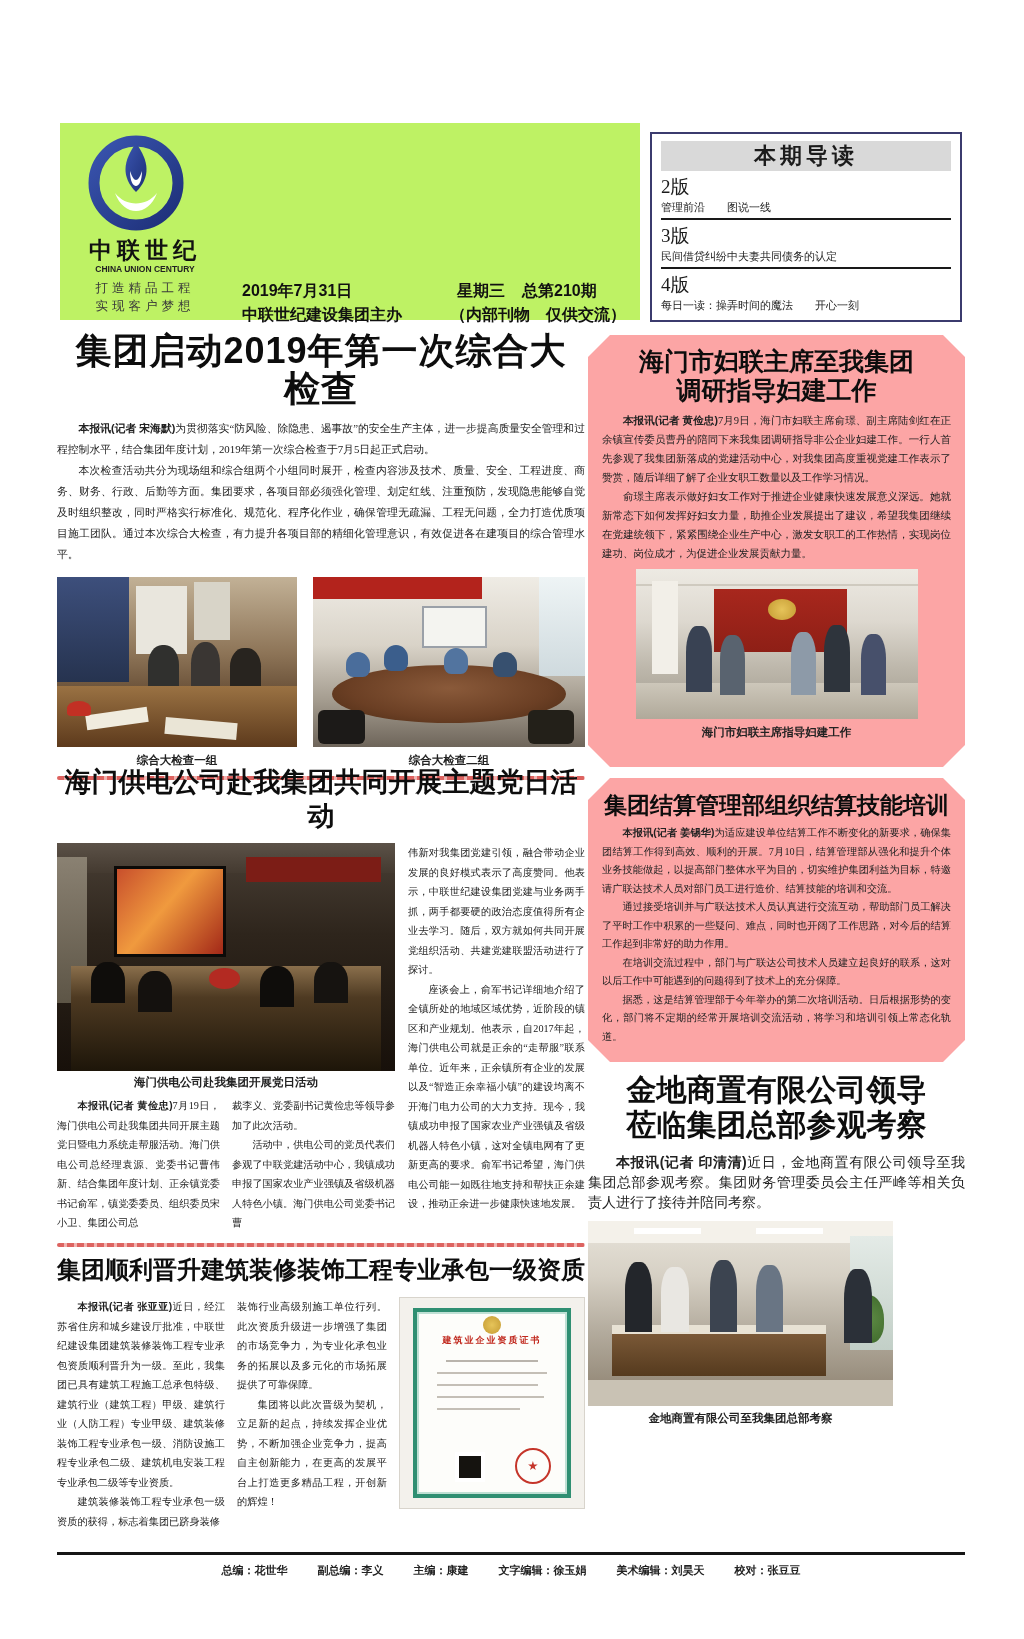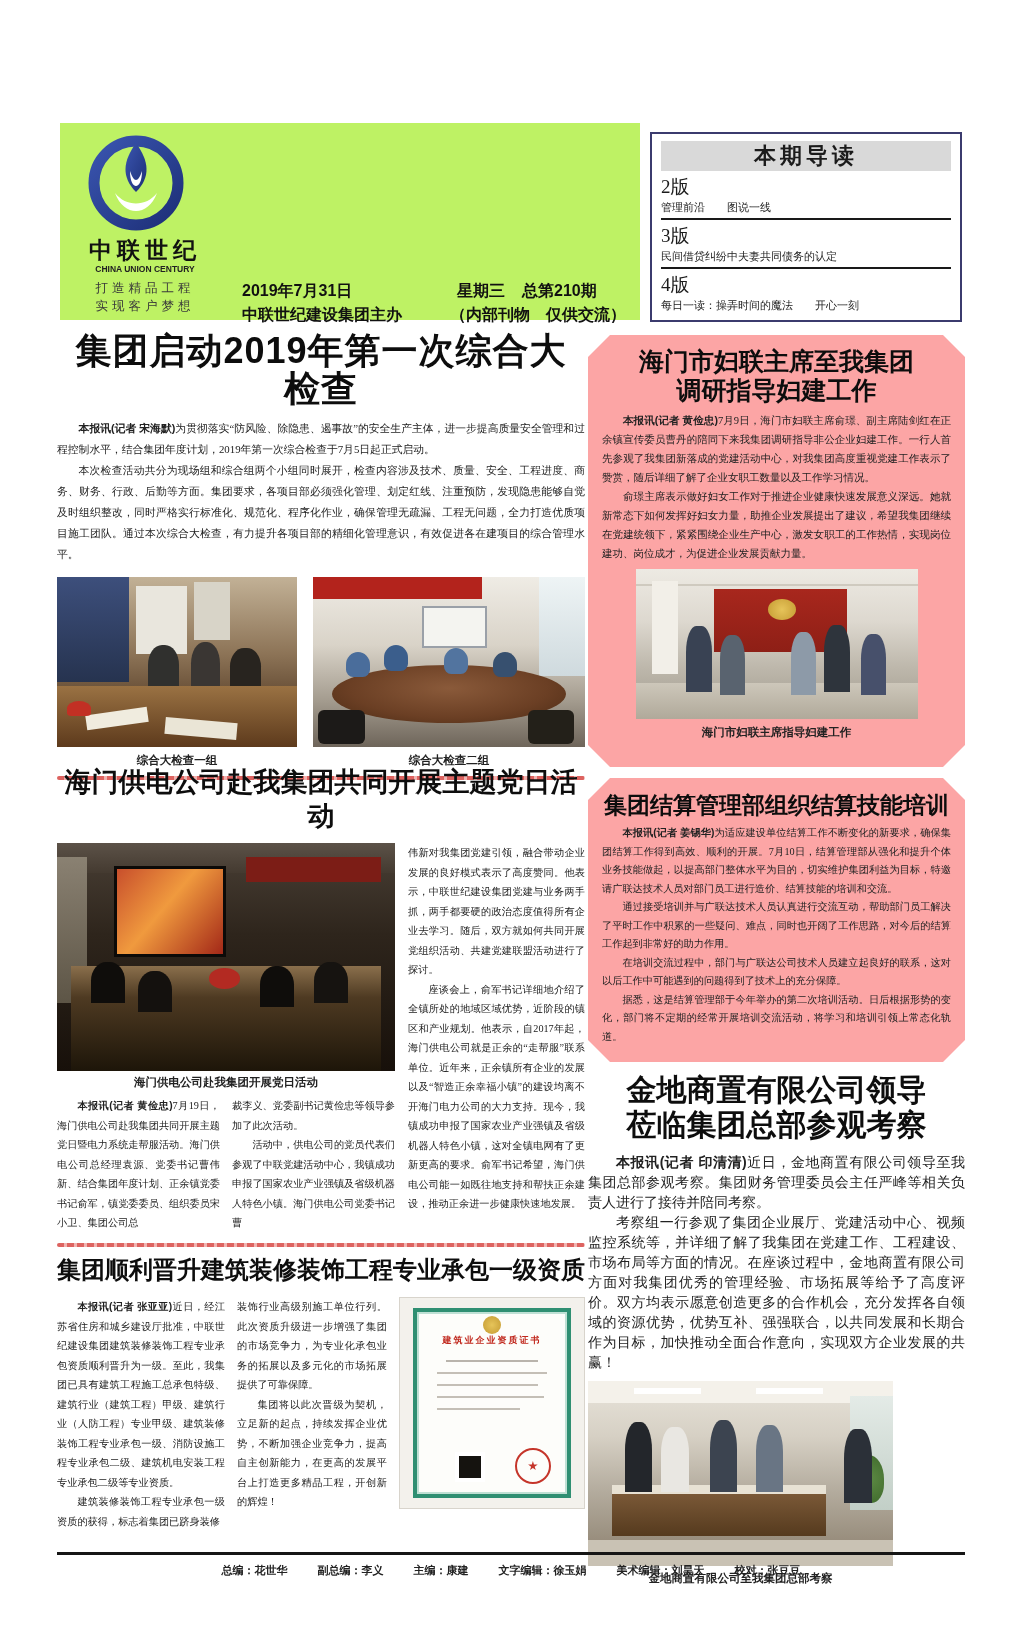--- a/index.html
+++ b/index.html
@@ -299,21 +299,20 @@
     </div>
   </section>
 
   <section id="artC">
     <h2 class="h-big">
       <span style="display:block">金地商置有限公司领导</span>
       <span style="display:block">莅临集团总部参观考察</span>
     </h2>
     <div class="bodytxt">
       <p class="ind"><span class="lead">本报讯(记者 印清清)</span><span>近日，金地商置有限公司领导至我集团总部参观考察。集团财务管理委员会主任严峰等相关负责人进行了接待并陪同考察。</span></p>
-      <p class="ind">考察组一行参观了集团企业展厅、党建活动中心、视频监控系统等，并详细了解了我集团在党建工作、工程建设、市场布局等方面的情况。在座谈过程中，金地商置有限公司方面对我集团优秀的管理经验、市场拓展等给予了高度评价。双方均表示愿意创造更多的合作机会，充分发挥各自领域的资源优势，优势互补、强强联合，以共同发展和长期合作为目标，加快推动全面合作意向，实现双方企业发展的共赢！</p>
     </div>
     <div class="photo" style="background:linear-gradient(180deg,#e8e4db 0%,#d6d0c4 30%,#b3ab9d 60%,#8a7e6c 100%)">
       <i class="ph" style="left:0;top:0;width:100%;height:12%;background:#f4f1ea"></i>
       <i class="ph" style="left:15%;top:4%;width:22%;height:3%;background:#ffffff"></i>
       <i class="ph" style="left:55%;top:4%;width:22%;height:3%;background:#ffffff"></i>
       <i class="ph" style="right:0;top:8%;width:14%;height:62%;background:linear-gradient(180deg,#e4ebe7,#c2cfc7)"></i>
       <i class="ph" style="right:3%;top:40%;width:10%;height:26%;background:radial-gradient(circle,#5d8a44,#3f6a2c);border-radius:50% 50% 40% 40%"></i>
       <i class="ph" style="left:8%;top:60%;width:70%;height:24%;background:linear-gradient(180deg,#7c5a38,#553a1e)"></i>
       <i class="ph" style="left:8%;top:56%;width:70%;height:5%;background:#e8e2d4"></i>
       <i class="ph" style="left:12%;top:22%;width:9%;height:38%;background:#23262b;border-radius:40% 40% 0 0"></i>

